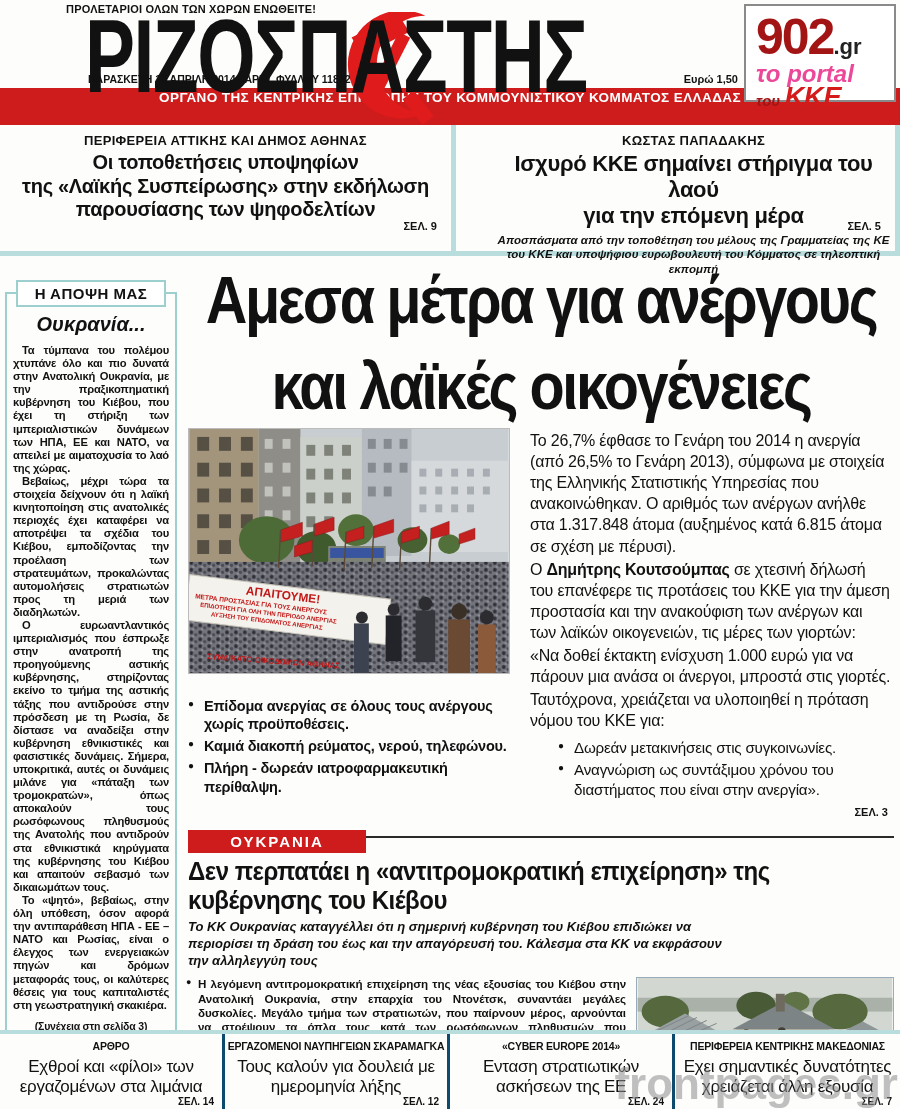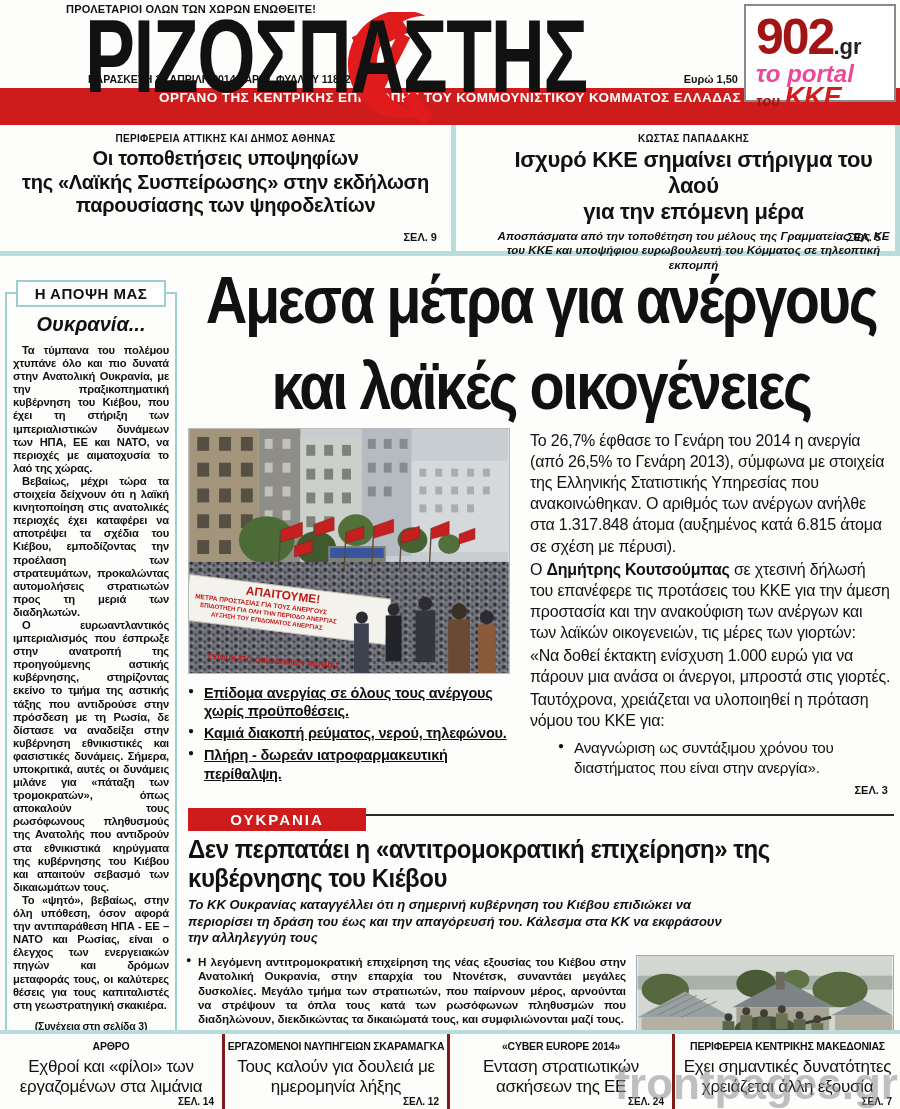--- a/index.html
+++ b/index.html
@@ -28,44 +28,44 @@
   .portal .kke  { font-size:27px; font-weight:bold; font-style:italic; color:#d41a1a; }
 
   .org-banner { height:37px; background:#ce1c1c; color:#fff; text-align:center;
                 font-size:13.5px; font-weight:bold; line-height:20px; letter-spacing:.4px; }
 
   
   .topstories { display:flex; height:126px; }
   .tstory { position:relative; text-align:center; padding-top:8px; }
   .tstory.left  { width:456px; border-right:5px solid #b9dcdc; }
   .tstory.right { width:444px; border-right:5px solid #b9dcdc;padding-left:36px; }
-  .kicker { font-size:10px; font-weight:bold; letter-spacing:.3px; }
+  .kicker { font-size:13px; font-weight:bold; letter-spacing:.3px; }
   .t-head { font-size:20px; font-weight:bold; line-height:1.18; margin-top:3px; letter-spacing:-.3px; }
   .tstory.right .t-head { font-size:22px; }
   .t-sub { font-size:11.5px; font-weight:bold; font-style:italic; line-height:1.25; margin:4px auto 0; max-width:400px; }
-  .pagelabel { position:absolute; right:14px; bottom:8px; font-size:11px; font-weight:bold; }
+  .pagelabel { position:absolute; right:14px; bottom:19px; font-size:11px; font-weight:bold; }
   .teal-rule { height:5px; background:#b9dcdc; }
 
   
   .main { display:flex; height:768px; }
   .opinion { width:180px; padding:4px 3px 0 5px; }
   .opinion-box { border:2px solid #9ccfcd; height:758px; padding:8px 6px 4px 6px; margin-top:32px; position:relative; }
   .opinion-label { display:block; width:150px; margin:-22px auto 6px; background:#fff; border:2px solid #9ccfcd;
                    text-align:center; font-size:15px; font-weight:bold; padding:3px 0; letter-spacing:.5px; }
   .opinion-title { text-align:center; font-size:20px; font-weight:bold; font-style:italic; margin:4px 0 8px; }
   .opinion p { font-size:11.2px; font-weight:bold; line-height:1.17; text-align:justify; text-indent:9px; letter-spacing:-.2px; }
   .opinion .cont { text-align:center; font-size:10.5px; font-weight:bold; margin-top:8px; text-indent:0; }
 
   .maincol { width:720px; padding:2px 6px 0 8px; position:relative; }
   .lead-head { text-align:center; font-weight:bold; font-size:60px; letter-spacing:-2.5px; line-height:1.3;
                transform:scale(.96,1.1); transform-origin:center top; }
   .lead-row { display:flex; margin-top:14px; }
   .lead-left { width:330px; }
   .photo1 { border:1px solid #bbb; display:block; }
-  .lead-bullets { margin-top:10px;text-decoration:underline; }
+  .lead-bullets { margin-top:23px; }
   .lead-bullets li, .uk-bullets li, .r-bullets li { list-style:none; font-weight:bold; }
   .lead-bullets li { font-size:14.5px; line-height:1.25; margin-bottom:4px; padding-left:16px; position:relative; letter-spacing:-.2px; }
   .lead-bullets li::before, .r-bullets li::before { content:"●"; position:absolute; left:0; top:1px; font-size:10px; }
   .lead-right { flex:1; padding:2px 2px 0 12px; position:relative; }
   .lead-right p { font-size:16px; line-height:1.32; letter-spacing:-.2px; margin-bottom:2px; }
   .r-bullets { margin:6px 0 0 28px; }
   .r-bullets li { font-size:15.2px; line-height:1.32; padding-left:16px; position:relative; margin-bottom:2px; letter-spacing:-.2px; font-weight:normal; }
   .lead-page { text-align:right; font-size:11px; font-weight:bold; margin-top:6px; padding-right:4px; }
 
   
@@ -79,21 +79,21 @@
   .uk-row { display:flex; margin-top:8px; }
   .uk-bullets { width:448px; }
   .uk-bullets li { font-size:11.6px; line-height:1.22; text-align:justify; margin-bottom:8px; padding-left:10px; position:relative; letter-spacing:-.1px; }
   .uk-bullets li::before { content:"●"; position:absolute; left:-2px; top:0; font-size:9px; }
   .uk-page { text-align:right; font-size:11px; font-weight:bold; padding-right:10px; }
   .uk-photo-wrap { flex:1; padding-left:10px; }
   .photo2 { border:1px solid #9ab; display:block; }
 
   
   .bottom { position:absolute; left:0; bottom:0; width:900px; height:79px; border-top:4px solid #b9dcdc; display:flex; background:#fdfdfc; }
-  .bstory { position:relative; width:225px; text-align:center; padding-top:6px; border-right:3px solid #7f1d1d; }
+  .bstory { position:relative; width:225px; text-align:center; padding-top:6px; border-right:3px solid #0c4a6e; }
   .bstory:last-child { border-right:none; }
   .b-kicker { font-size:10.5px; font-weight:bold; letter-spacing:-.2px; }
   .b-head { font-size:17px; line-height:1.15; margin-top:5px; letter-spacing:-.3px; }
   .b-page { position:absolute; right:8px; bottom:2px; font-size:10px; font-weight:bold; }
 
   .watermark { position:absolute; right:2px; bottom:0px; z-index:9; font-size:44px; font-weight:bold;
                color:rgba(140,140,140,.55); letter-spacing:0px; pointer-events:none; }
 </style>
 </head>
 <body>
@@ -147,21 +147,21 @@
     </div>
   </div>
   <div class="teal-rule"></div>
 
   <div class="main">
 
     <div class="opinion">
       <div class="opinion-box">
         <span class="opinion-label">Η ΑΠΟΨΗ ΜΑΣ</span>
         <div class="opinion-title">Ουκρανία...</div>
-        <p>Τα τύμπανα του πολέμου χτυπάνε όλο και πιο δυνατά στην Ανατολική Ουκρανία, με την πραξικοπηματική κυβέρνηση του Κιέβου, που έχει τη στήριξη των ιμπεριαλιστικών δυνάμεων των ΗΠΑ, ΕΕ και ΝΑΤΟ, να περιοχές με αιματοχυσία το λαό της χώρας.</p>
+        <p>Τα τύμπανα του πολέμου χτυπάνε όλο και πιο δυνατά στην Ανατολική Ουκρανία, με την πραξικοπηματική κυβέρνηση του Κιέβου, που έχει τη στήριξη των ιμπεριαλιστικών δυνάμεων των ΗΠΑ, ΕΕ και ΝΑΤΟ, να απειλεί με αιματοχυσία το λαό της χώρας.</p>
         <p>Βεβαίως, μέχρι τώρα τα στοιχεία δείχνουν ότι η λαϊκή κινητοποίηση στις ανατολικές περιοχές έχει καταφέρει να αποτρέψει τα σχέδια του Κιέβου, εμποδίζοντας την προέλαση των στρατευμάτων, προκαλώντας αυτομολήσεις στρατιωτών προς τη μεριά των διαδηλωτών.</p>
         <p>Ο ευρωαντλαντικός ιμπεριαλισμός που έσπρωξε στην ανατροπή της προηγούμενης αστικής κυβέρνησης, στηρίζοντας εκείνο το τμήμα της αστικής τάξης που αντιδρούσε στην πρόσδεση με τη Ρωσία, δε δίστασε να αναδείξει στην κυβέρνηση εθνικιστικές και φασιστικές δυνάμεις. Σήμερα, υποκριτικά, αυτές οι δυνάμεις μιλάνε για «πάταξη των τρομοκρατών», όπως αποκαλούν τους ρωσόφωνους πληθυσμούς της Ανατολής που αντιδρούν στα εθνικιστικά κηρύγματα της κυβέρνησης του Κιέβου και απαιτούν σεβασμό των δικαιωμάτων τους.</p>
         <p>Το «ψητό», βεβαίως, στην όλη υπόθεση, όσον αφορά την αντιπαράθεση ΗΠΑ - ΕΕ – ΝΑΤΟ και Ρωσίας, είναι ο έλεγχος των ενεργειακών πηγών και δρόμων μεταφοράς τους, οι καλύτερες θέσεις για τους καπιταλιστές στη γεωστρατηγική σκακιέρα.</p>
         <p class="cont">(Συνέχεια στη σελίδα 3)</p>
       </div>
     </div>
 
     <div class="maincol">
       <div class="lead-head">
         <div>Αμεσα μέτρα για ανέργους</div>
@@ -312,20 +312,21 @@
             <li>Πλήρη - δωρεάν ιατροφαρμακευτική περίθαλψη.</li>
           </ul>
         </div>
 
         <div class="lead-right">
           <p>Το 26,7% έφθασε το Γενάρη του 2014 η ανεργία (από 26,5% το Γενάρη 2013), σύμφωνα με στοιχεία της Ελληνικής Στατιστικής Υπηρεσίας που ανακοινώθηκαν. Ο αριθμός των ανέργων ανήλθε στα 1.317.848 άτομα (αυξημένος κατά 6.815 άτομα σε σχέση με πέρυσι).</p>
           <p><span>Ο </span><b>Δημήτρης Κουτσούμπας</b><span> σε χτεσινή δήλωσή του επανέφερε τις προτάσεις του ΚΚΕ για την άμεση προστασία και την ανακούφιση των ανέργων και των λαϊκών οικογενειών, τις μέρες των γιορτών:</span></p>
           <p>«Να δοθεί έκτακτη ενίσχυση 1.000 ευρώ για να πάρουν μια ανάσα οι άνεργοι, μπροστά στις γιορτές.</p>
           <p>Ταυτόχρονα, χρειάζεται να υλοποιηθεί η πρόταση νόμου του ΚΚΕ για:</p>
           <ul class="r-bullets">
+            <li>Δωρεάν μετακινήσεις στις συγκοινωνίες.</li>
             <li>Αναγνώριση ως συντάξιμου χρόνου του διαστήματος που είναι στην ανεργία».</li>
           </ul>
           <div class="lead-page">ΣΕΛ. 3</div>
         </div>
       </div>
 
       <div class="ukraine">
         <div class="uk-tagrow">
           <div class="uk-tag">ΟΥΚΡΑΝΙΑ</div>
           <div class="uk-tagline"></div>

